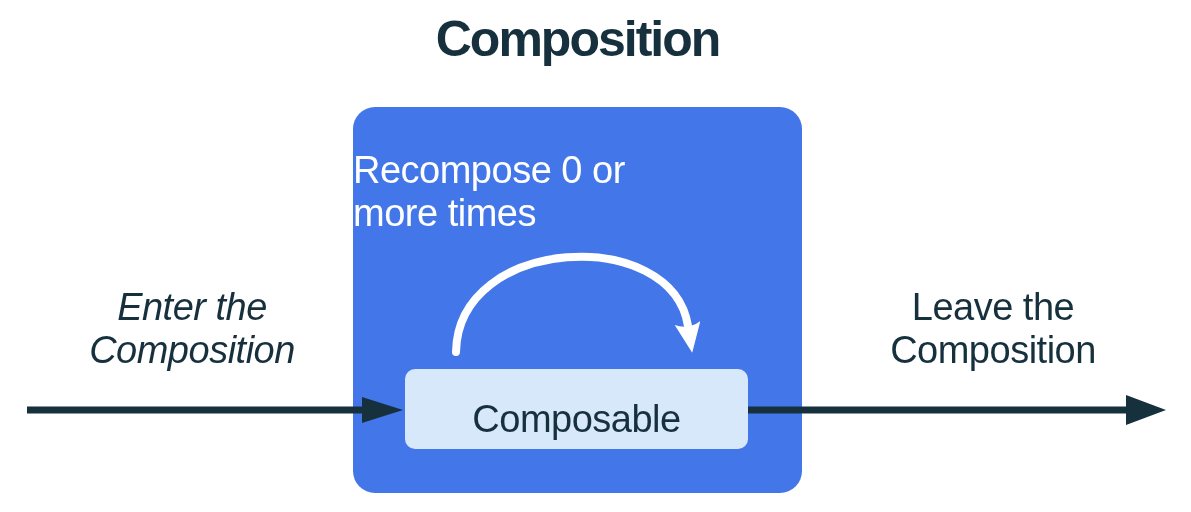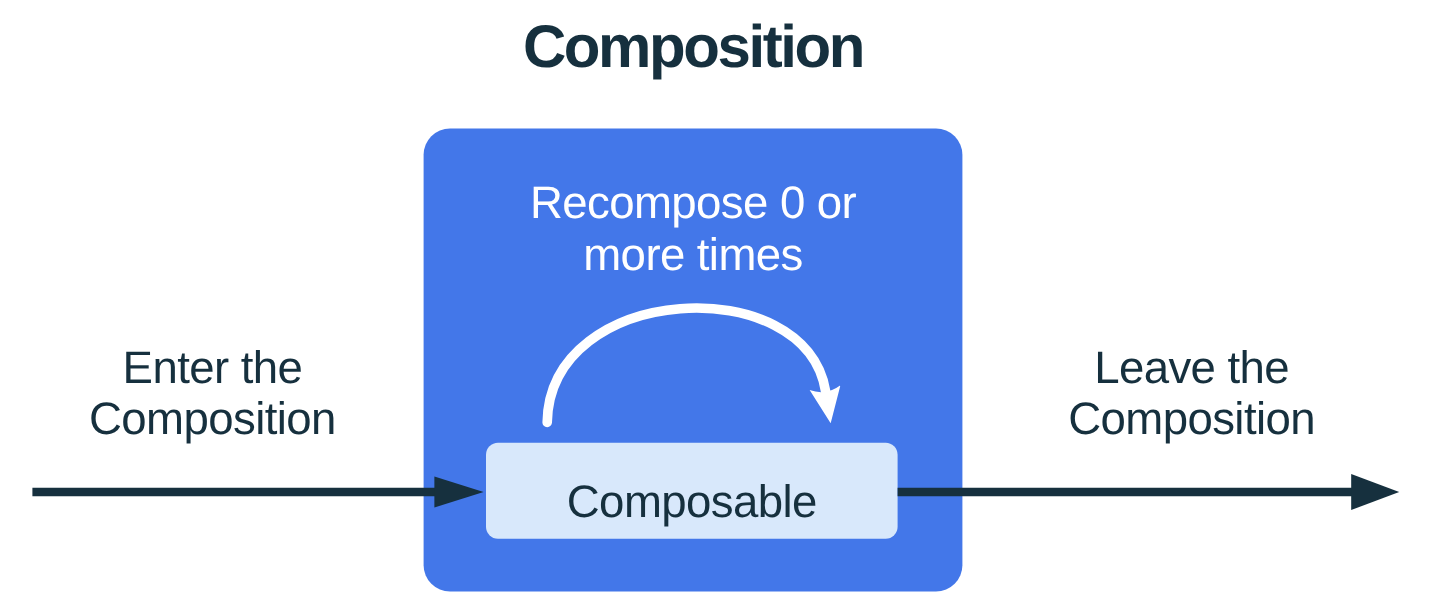--- a/index.html
+++ b/index.html
@@ -26,21 +26,20 @@
     white-space:pre-line;
   }
   .blue-box{
     position:absolute;left:353px;top:107px;width:449px;height:386px;
     background:var(--blue,#4377E9);
     border-radius:22px;
     z-index:1;
   }
   .recompose-label{
     position:absolute;left:353px;top:149px;width:449px;
-    text-align:center;
     font-size:38px;line-height:43px;letter-spacing:-0.5px;
     color:var(--white,#fff);
     white-space:pre-line;
     z-index:2;
   }
   .composable-box{
     position:absolute;left:405px;top:369px;width:343px;height:80px;
     background:var(--light-blue,#D8E8FB);
     border-radius:10px;
     display:flex;align-items:center;justify-content:center;
@@ -52,21 +51,21 @@
     margin-top:20px;
   }
   .side-label{
     position:absolute;top:286px;width:300px;
     text-align:center;
     font-size:38px;line-height:43px;letter-spacing:-0.5px;
     color:var(--navy,#16303E);
     white-space:pre-line;
     z-index:2;
   }
-  .side-label.enter{left:27px;}
+  .side-label.enter{left:42px;font-style:italic;}
   .side-label.leave{left:843px;}
   svg.arrows{
     position:absolute;left:0;top:0;width:1191px;height:512px;
     z-index:3;
     pointer-events:none;
   }
   .flow-line{stroke:var(--navy,#16303E);stroke-width:7;fill:none;}
   .flow-head{fill:var(--navy,#16303E);stroke:none;}
   .recompose-arc{stroke:var(--white,#fff);stroke-width:8;fill:none;stroke-linecap:round;}
   .recompose-head{fill:var(--white,#fff);stroke:none;}

